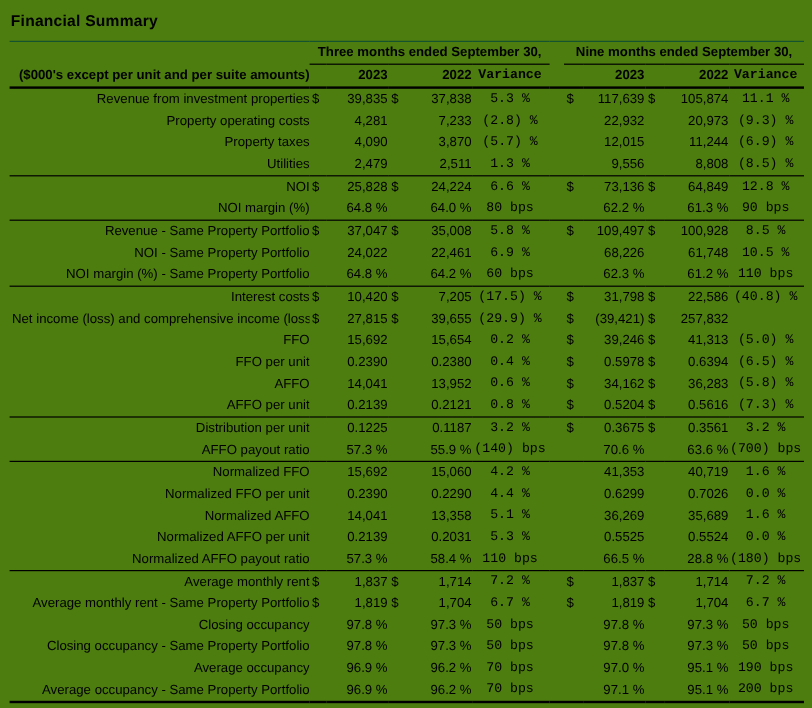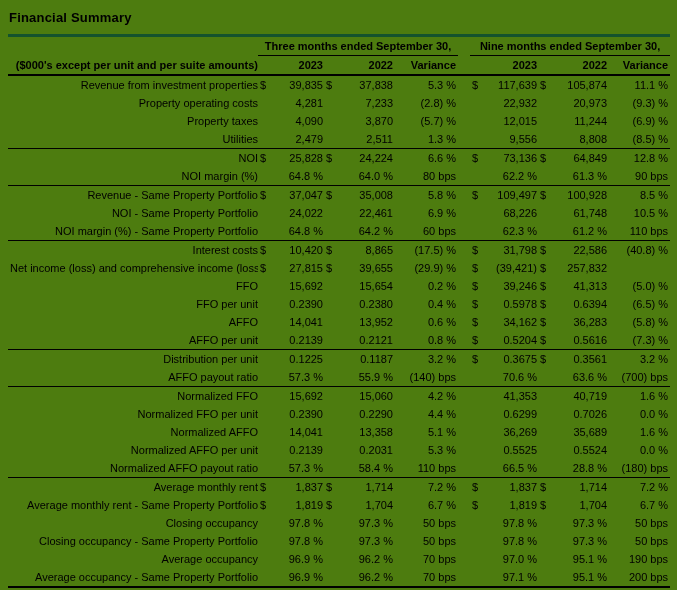--- a/index.html
+++ b/index.html
@@ -14,21 +14,21 @@
   }
   .title {
     font-size: 13px; font-weight: bold;
     letter-spacing: 0.2px;
     margin: 2px 0 9px 1px;
   }
   table {
     table-layout: fixed;
     border-collapse: collapse;
     width: 662px;
-    border-top: 3px solid #14532d;
+    border-top: 1px solid #14532d;
     border-bottom: 2px solid #000;
     font-size: 11px;
   }
   th, td {
     font-weight: normal;
     height: 18px;
     line-height: 18px;
     white-space: nowrap;
     overflow: hidden;
     vertical-align: middle;
@@ -37,21 +37,21 @@
   thead th { font-weight: bold; }
   .grp {
     text-align: center;
     border-bottom: 1px solid #000;
     height: 19px;
   }
   tr.cols-row th { border-bottom: 2px solid #000; height: 18px; }
   .lbl { text-align: right; padding-left: 2px; }
   .usd { text-align: left; padding-left: 2px; }
   .num { text-align: right; padding-right: 1px; }
-  .var { text-align: right; padding-right: 2px; }
+  .var { text-align: center; padding-right: 2px; font-family: Liberation Mono, monospace; }
   .gapc {}
   tr.rule-after td { border-bottom: 1px solid #000; }
 </style>
 </head>
 <body>
 
 <div class="page">
   <div class="title">Financial Summary</div>
 
   <table>
@@ -212,21 +212,21 @@
           <td class="num">62.3 %</td>
           <td class="usd"></td>
           <td class="num">61.2 %</td>
           <td class="var">110 bps</td>
         </tr>
         <tr>
           <td class="lbl">Interest costs</td>
           <td class="usd">$</td>
           <td class="num">10,420</td>
           <td class="usd">$</td>
-          <td class="num">8,865</td>
+          <td class="num">7,205</td>
           <td class="var">(17.5) %</td>
           <td class="gapc"></td>
           <td class="usd">$</td>
           <td class="num">31,798</td>
           <td class="usd">$</td>
           <td class="num">22,586</td>
           <td class="var">(40.8) %</td>
         </tr>
         <tr>
           <td class="lbl">Net income (loss) and comprehensive income (loss)</td>

